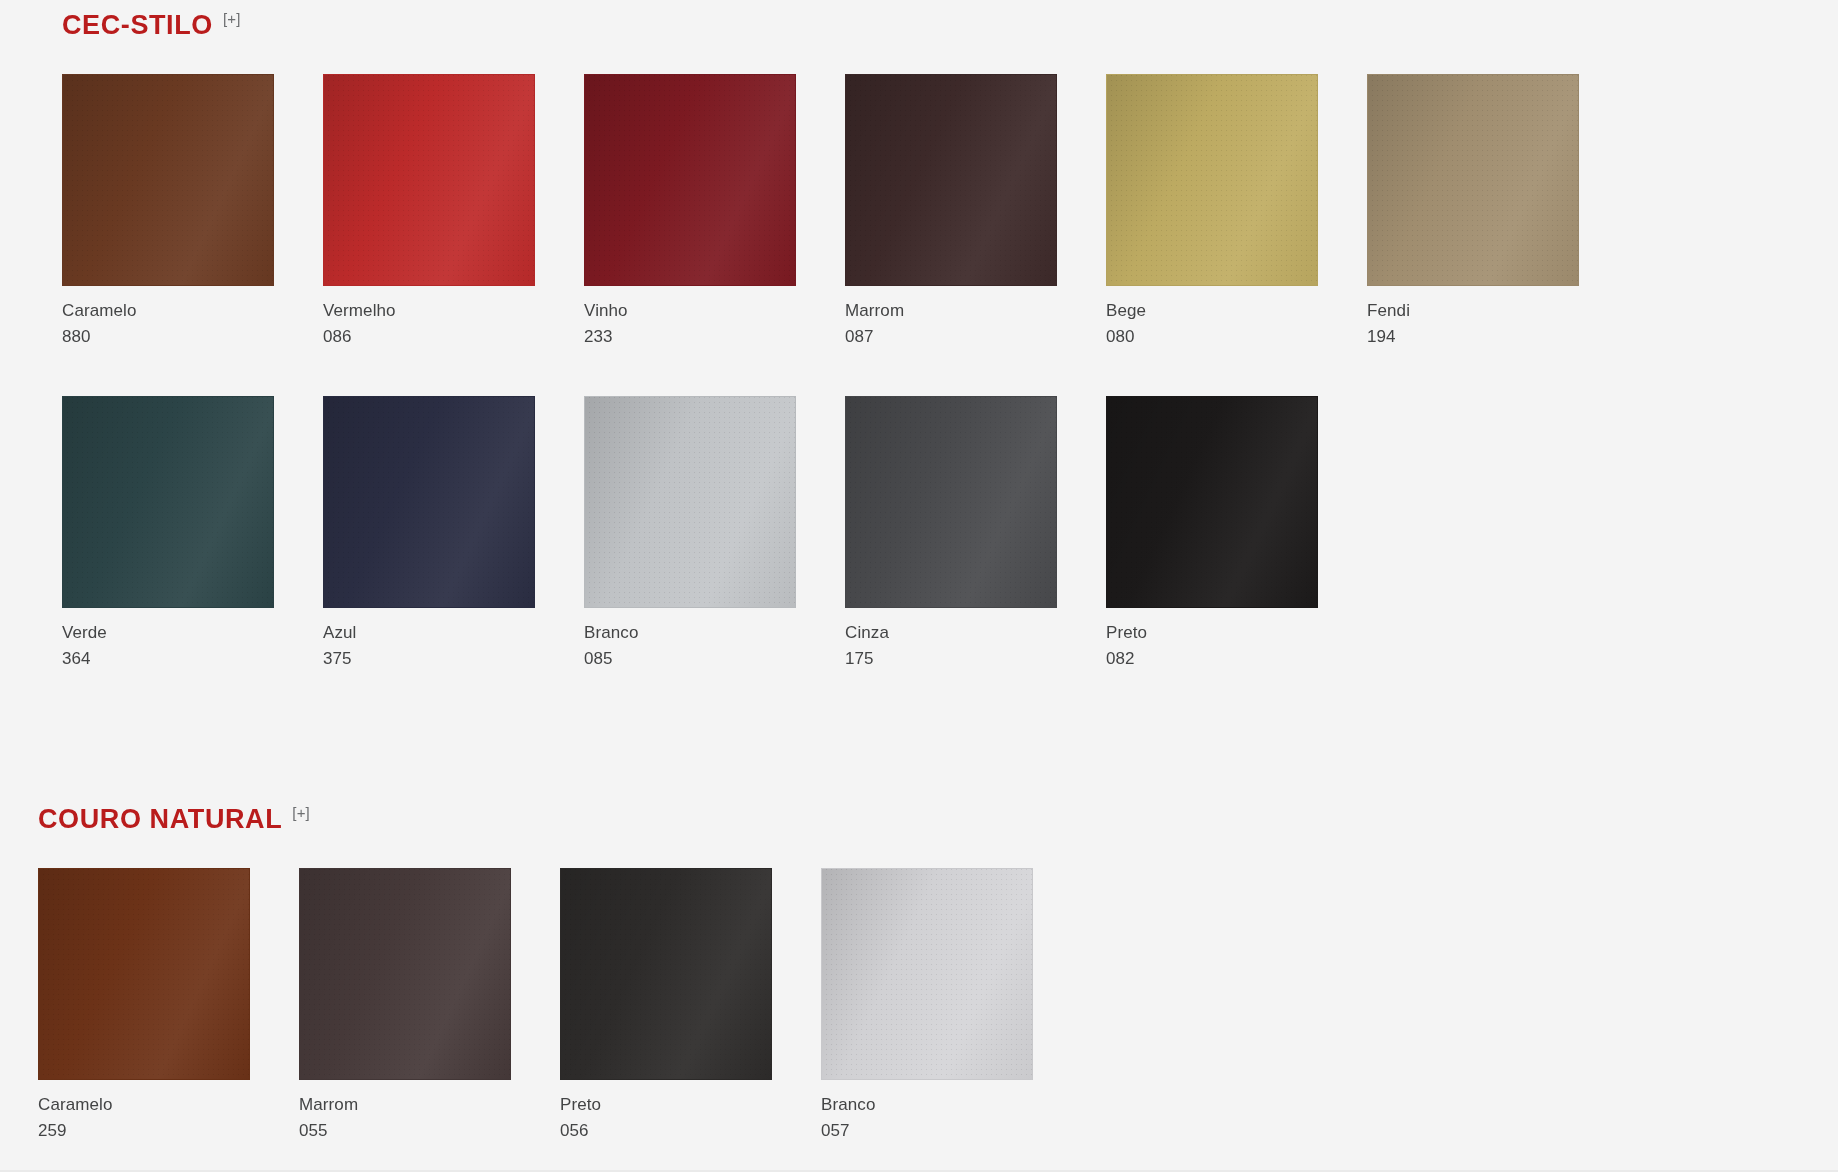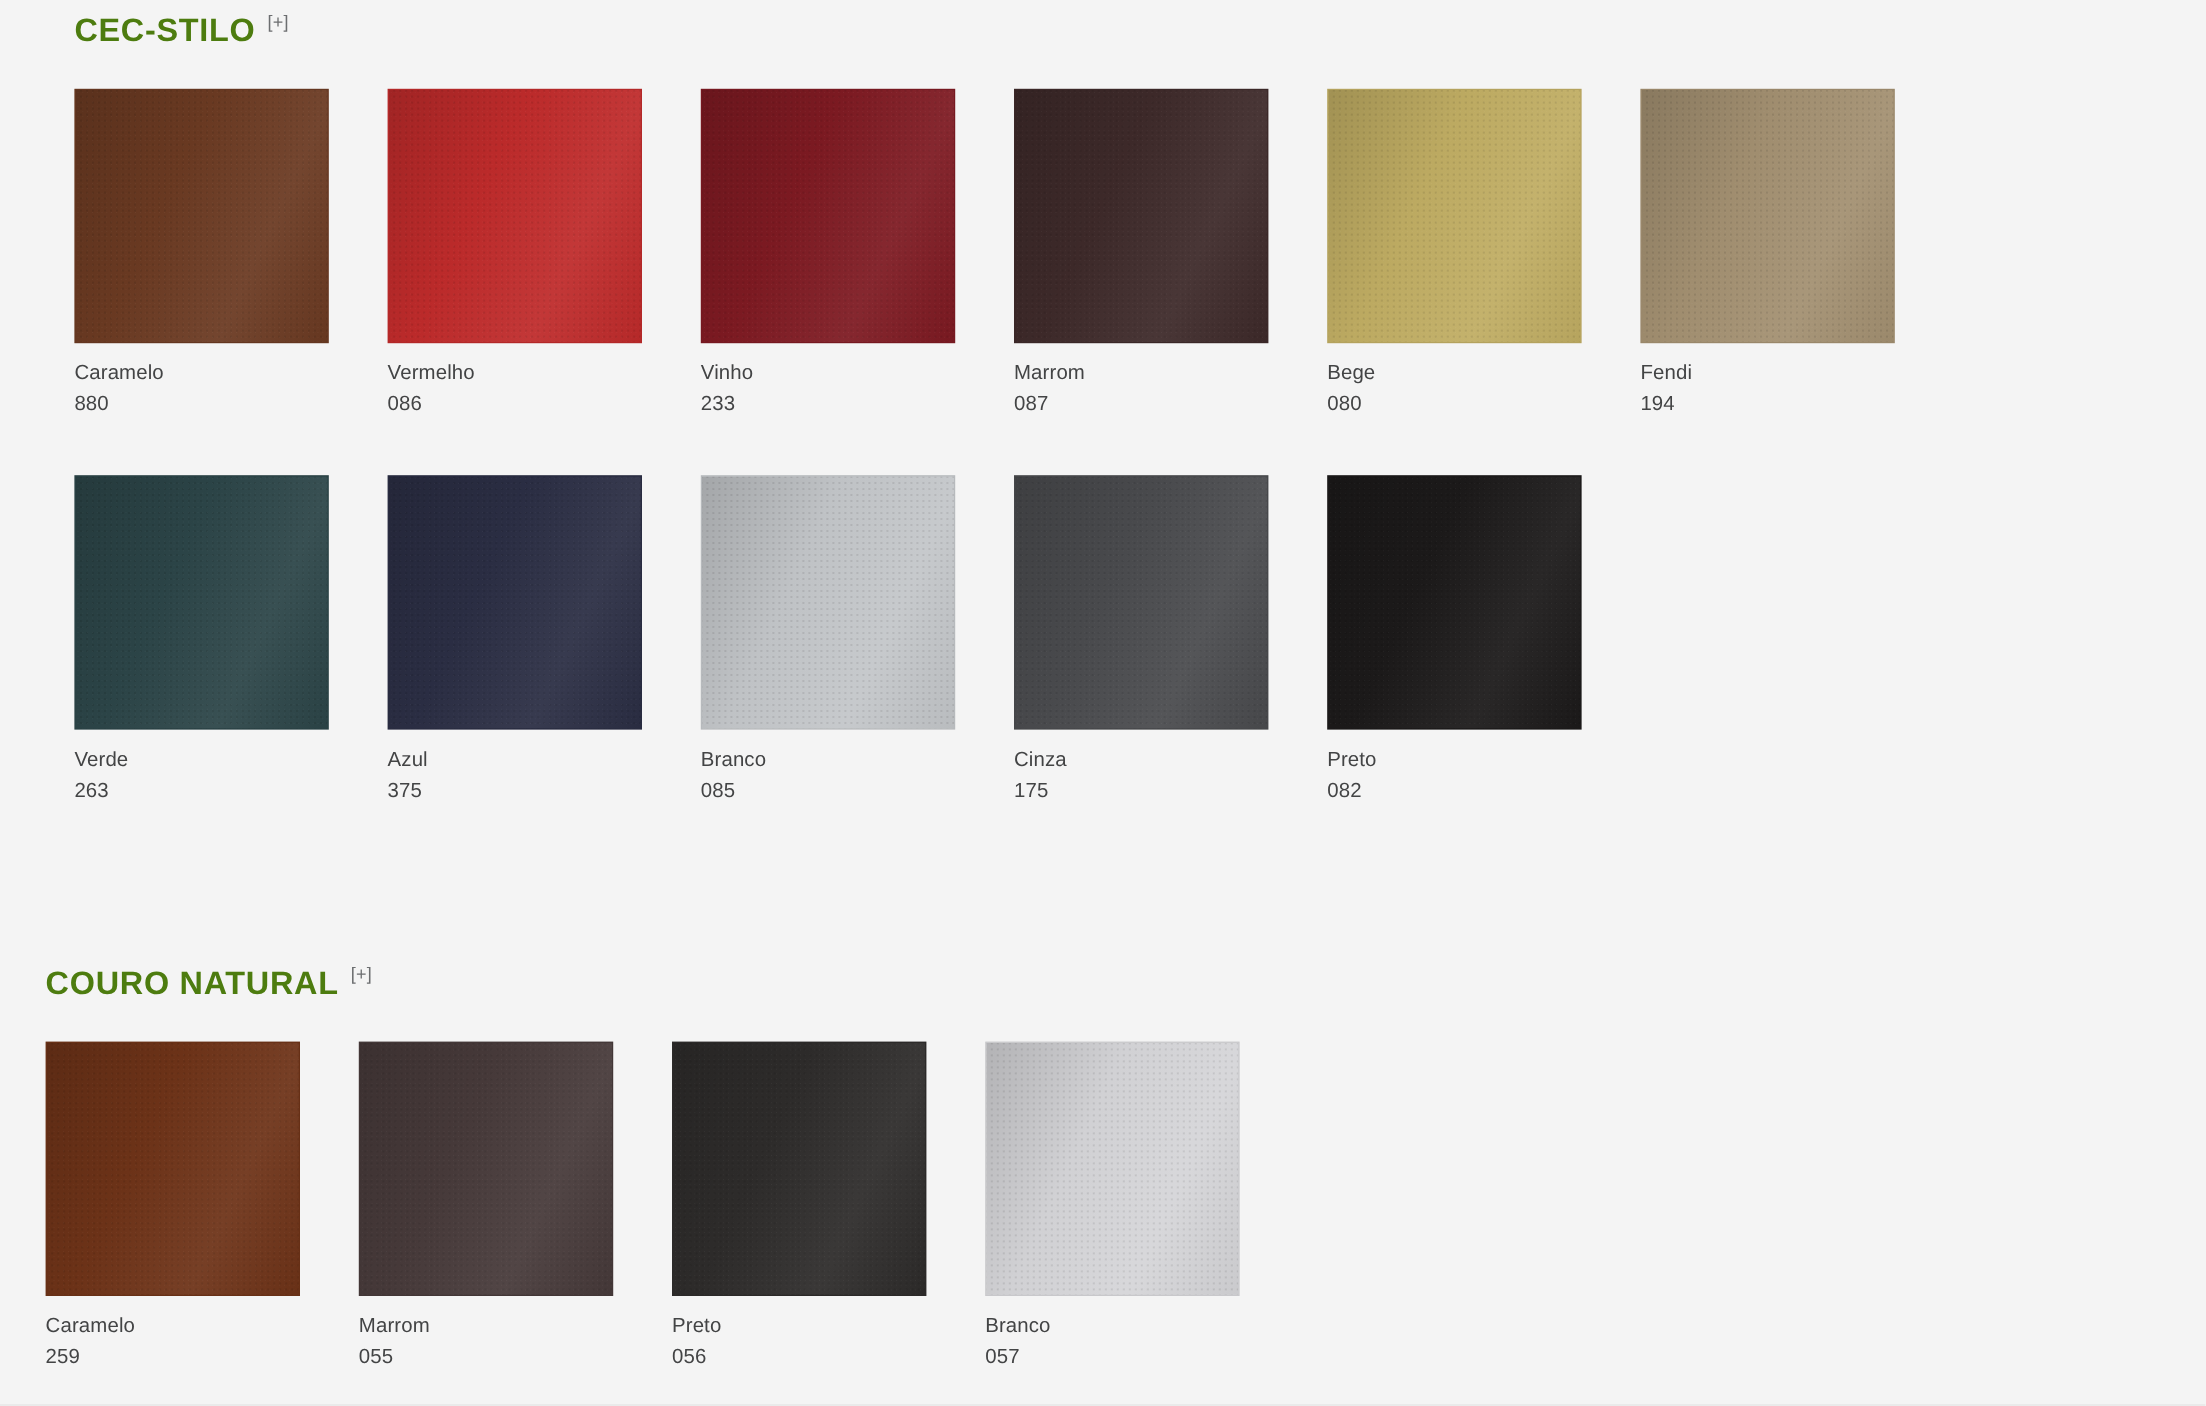--- a/index.html
+++ b/index.html
@@ -33,21 +33,21 @@
     display: flex;
     align-items: flex-start;
     gap: 10px;
     margin: 0 0 28px 0;
     height: 38px;
   }
   .section-title {
     font-size: 27px;
     font-weight: 600;
     letter-spacing: 0.6px;
-    color: #4d7c0f;
+    color: #b91c1c;
     line-height: 34px;
     white-space: nowrap;
   }
   .section-plus {
     font-size: 15px;
     color: #6c6e70;
     line-height: 17px;
     margin-top: 2px;
     letter-spacing: 0.2px;
     cursor: pointer;
@@ -167,21 +167,21 @@
           </div>
           <div class="cell-name">Fendi</div>
           <div class="cell-code">194</div>
         </div>
         <div class="cell">
           <div class="swatch" style="background: rgb(44, 69, 72);">
             <div class="grain"></div>
             <div class="sheen"></div>
           </div>
           <div class="cell-name">Verde</div>
-          <div class="cell-code">263</div>
+          <div class="cell-code">364</div>
         </div>
         <div class="cell">
           <div class="swatch" style="background: rgb(43, 46, 68);">
             <div class="grain"></div>
             <div class="sheen"></div>
           </div>
           <div class="cell-name">Azul</div>
           <div class="cell-code">375</div>
         </div>
         <div class="cell">

